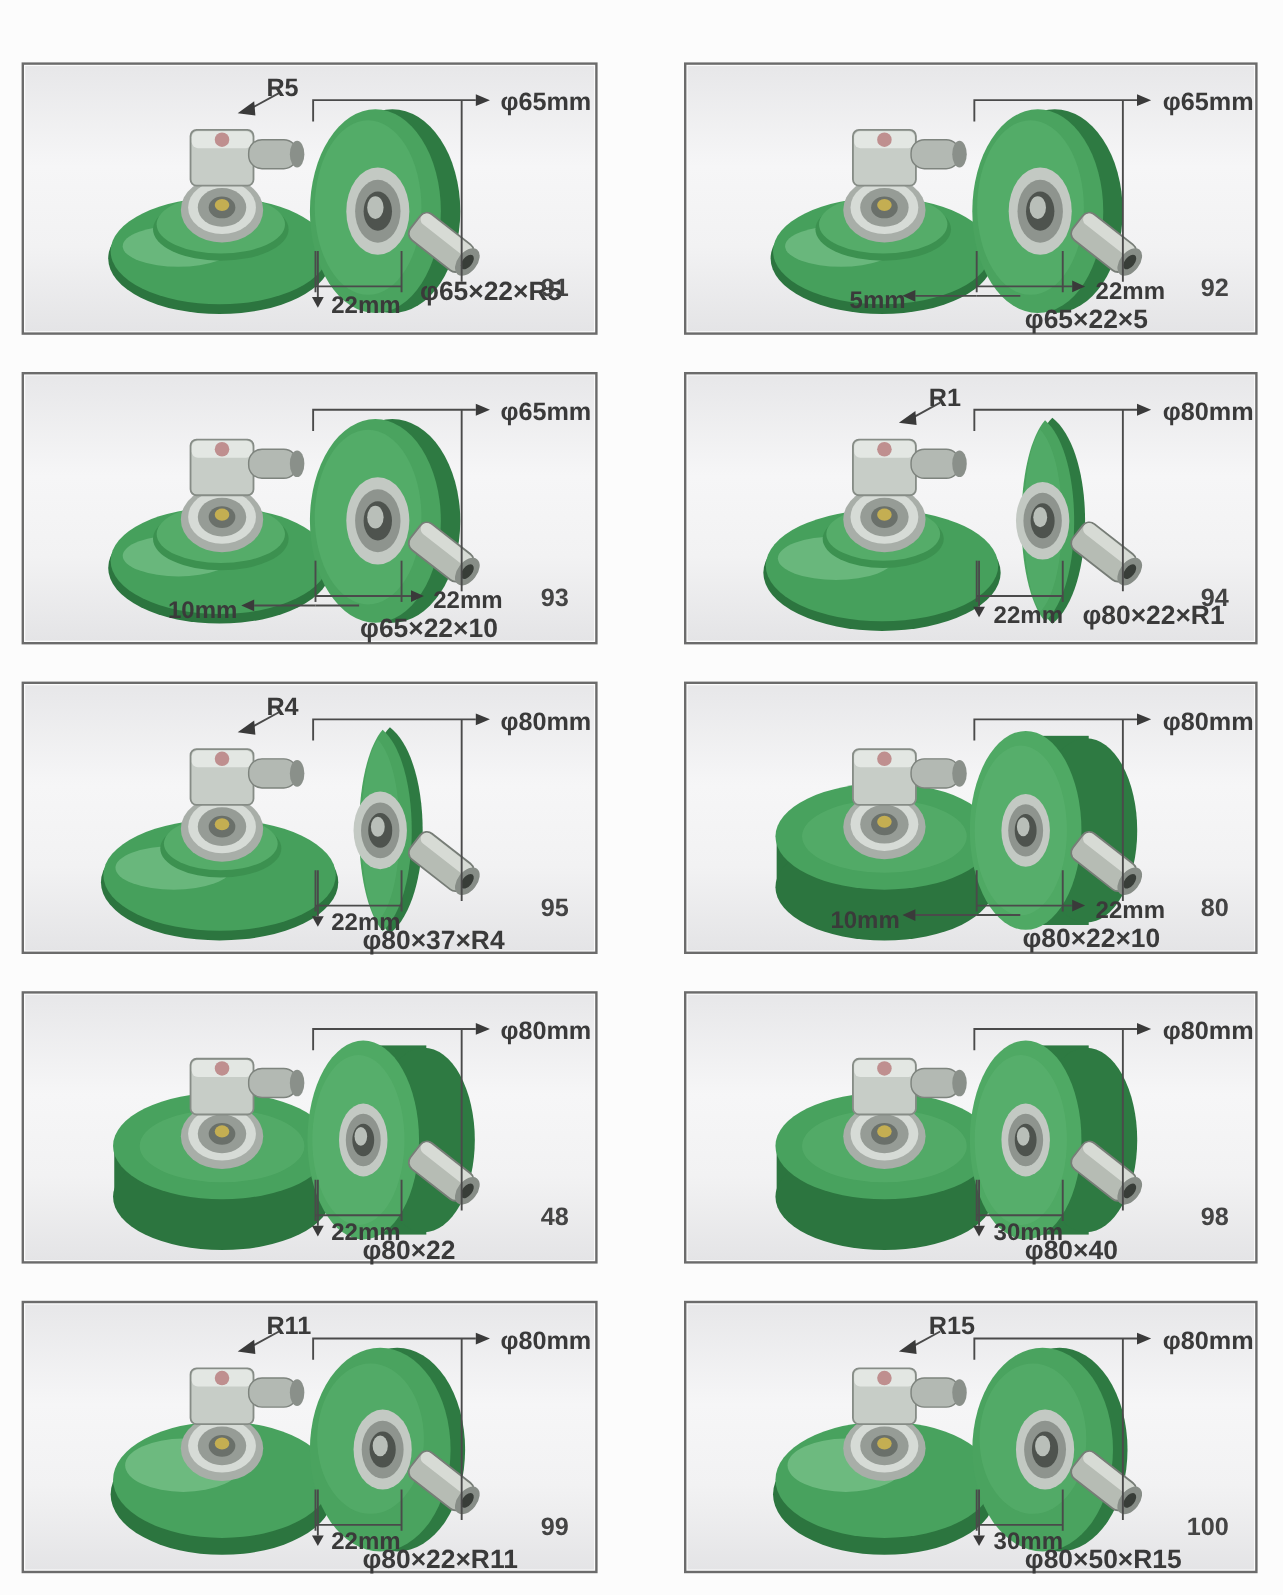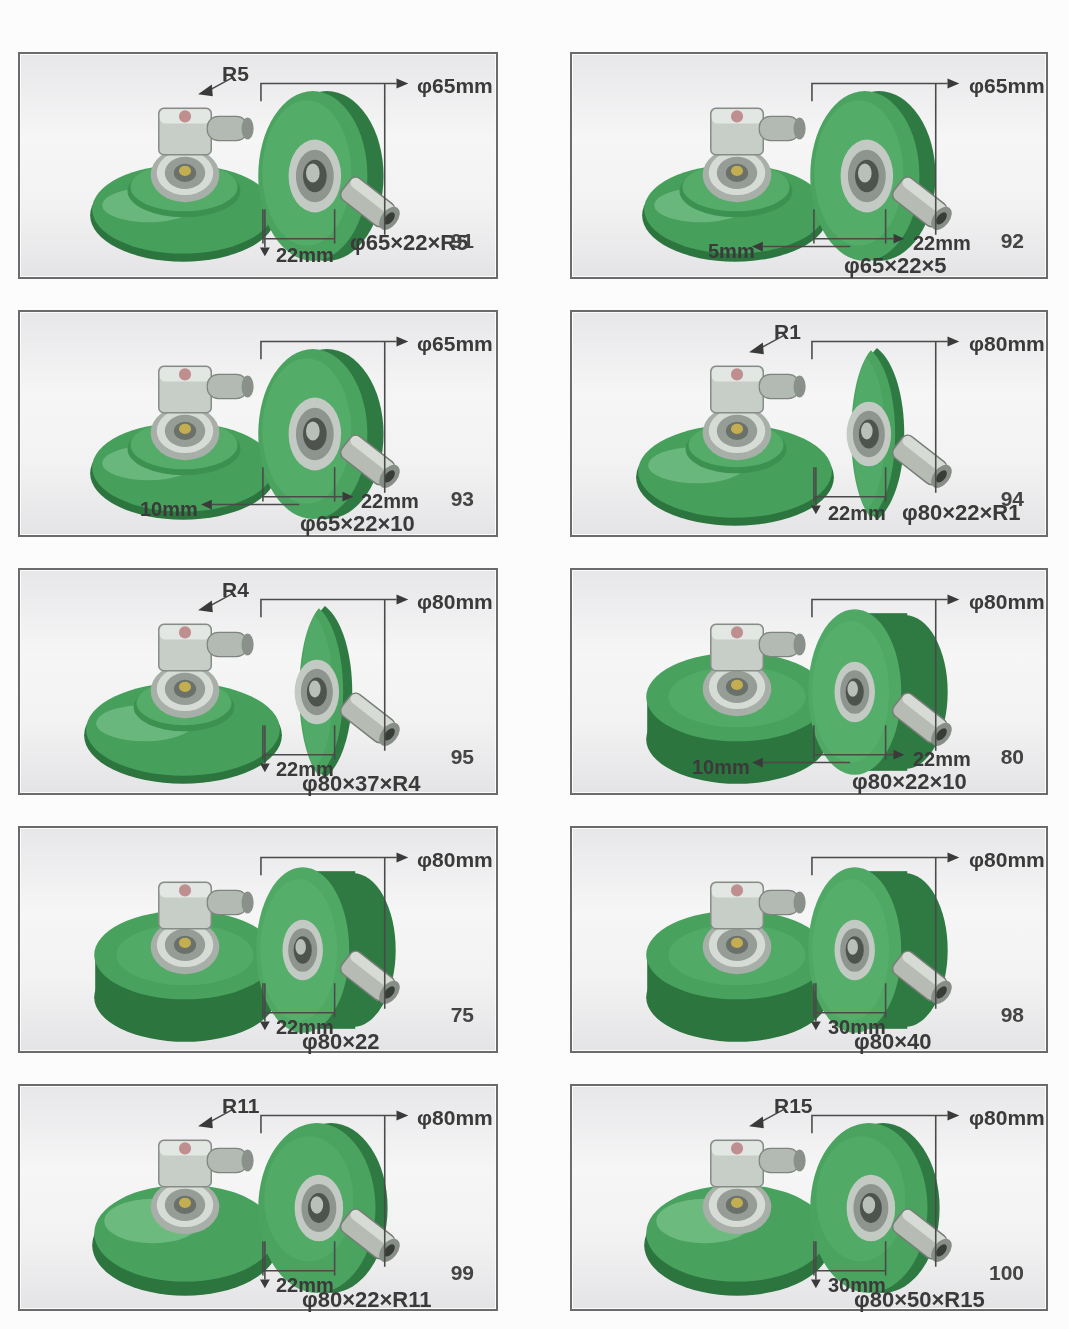--- a/index.html
+++ b/index.html
@@ -159,21 +159,21 @@
         </g>
         <g fill="#3a3a3a" stroke="none">
           <polygon points="381,25 393,30 381,35"></polygon>
           <polygon points="326,183 337,188 326,193"></polygon>
           <polygon points="193,191 182,196 193,201"></polygon>
         </g>
       </svg>
       <div class="lbl phi">φ65mm</div>
       <div class="lbl" style="left:136px;top:187px">5mm</div>
       <div class="lbl" style="left:341px;top:179px">22mm</div>
-      <div class="lbl spec" style="left:272px;top:201px">φ65×22×5</div>
+      <div class="lbl spec" style="left:282px;top:201px">φ65×22×5</div>
       <div class="lbl code">92</div>
     </div>
     <div class="panel">
       <svg class="wheel-left" viewBox="0 0 220 165">
         <ellipse cx="110" cy="112" rx="92" ry="46" fill="#2c753f"></ellipse>
         <ellipse cx="110" cy="106" rx="90" ry="44" fill="#46a05c"></ellipse>
         <ellipse cx="76" cy="102" rx="46" ry="17" fill="#8cce9b" opacity="0.5"></ellipse>
         <ellipse cx="111" cy="88" rx="56" ry="26" fill="#3c9150"></ellipse>
         <ellipse cx="111" cy="84" rx="53" ry="24" fill="#55ac69"></ellipse>
         <g>
@@ -469,21 +469,21 @@
           <line x1="247" y1="158" x2="247" y2="197"></line>
         </g>
         <g fill="#3a3a3a" stroke="none">
           <polygon points="381,25 393,30 381,35"></polygon>
           <polygon points="242,197 252,197 247,206"></polygon>
         </g>
       </svg>
       <div class="lbl phi">φ80mm</div>
       <div class="lbl" style="left:256px;top:189px">22mm</div>
       <div class="lbl spec" style="left:282px;top:203px">φ80×22</div>
-      <div class="lbl code">75</div>
+      <div class="lbl code">48</div>
     </div>
     <div class="panel">
       <svg class="wheel-left" viewBox="0 0 220 165">
         <rect x="23" y="78" width="179" height="42" fill="#2c753f"></rect>
         <ellipse cx="112" cy="120" rx="90" ry="44" fill="#2c753f"></ellipse>
         <ellipse cx="112" cy="78" rx="90" ry="44" fill="#48a25e"></ellipse>
         <ellipse cx="112" cy="78" rx="68" ry="30" fill="#55ac69" opacity="0.85"></ellipse>
         <g>
           <ellipse cx="112" cy="54" rx="15" ry="8" fill="#c4ae52"></ellipse>
           <ellipse cx="112" cy="70" rx="34" ry="27" fill="#a8aea8"></ellipse>

